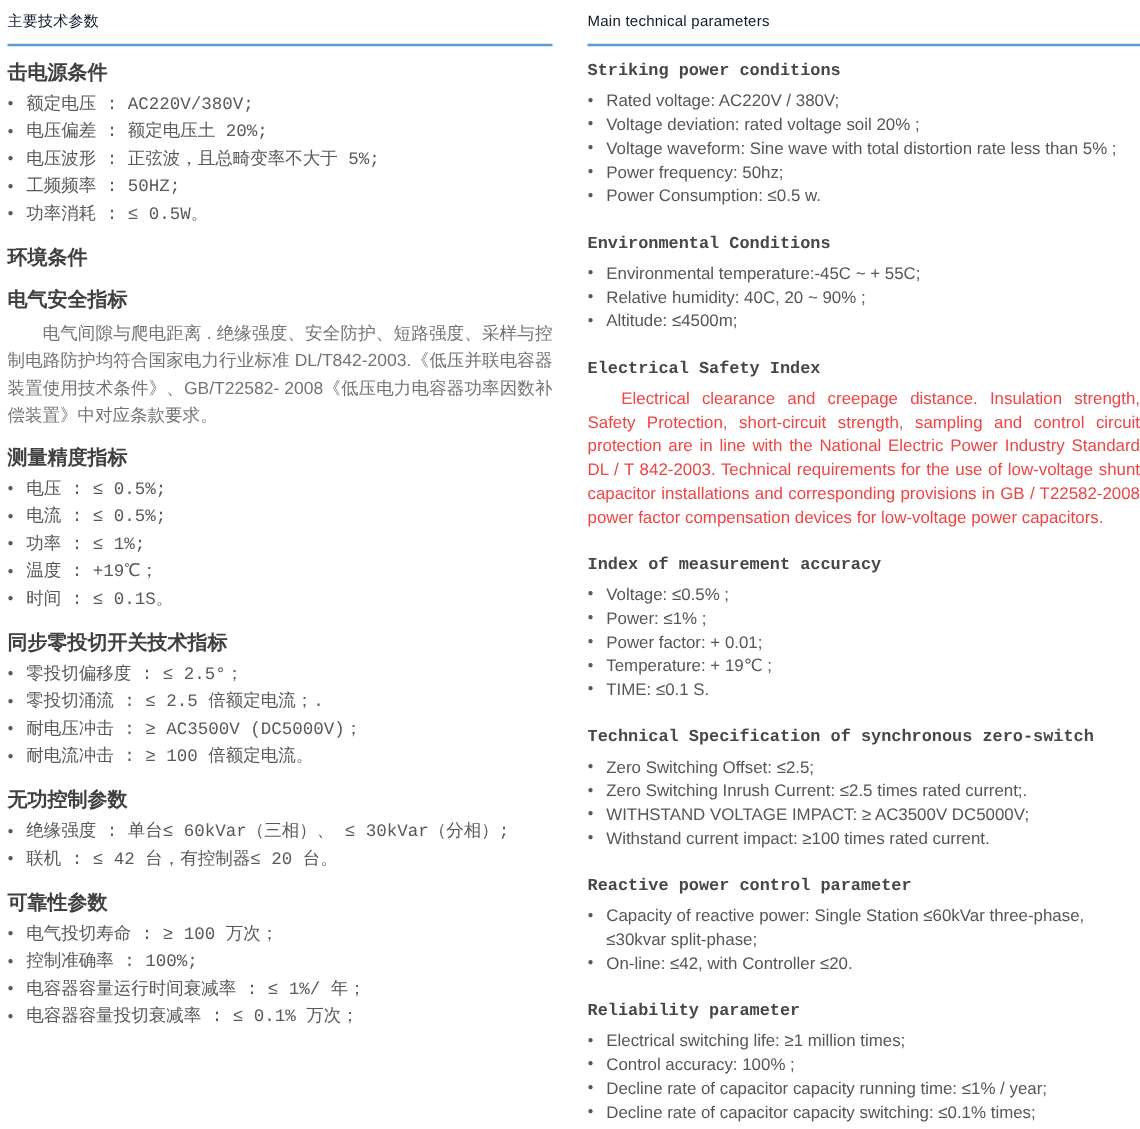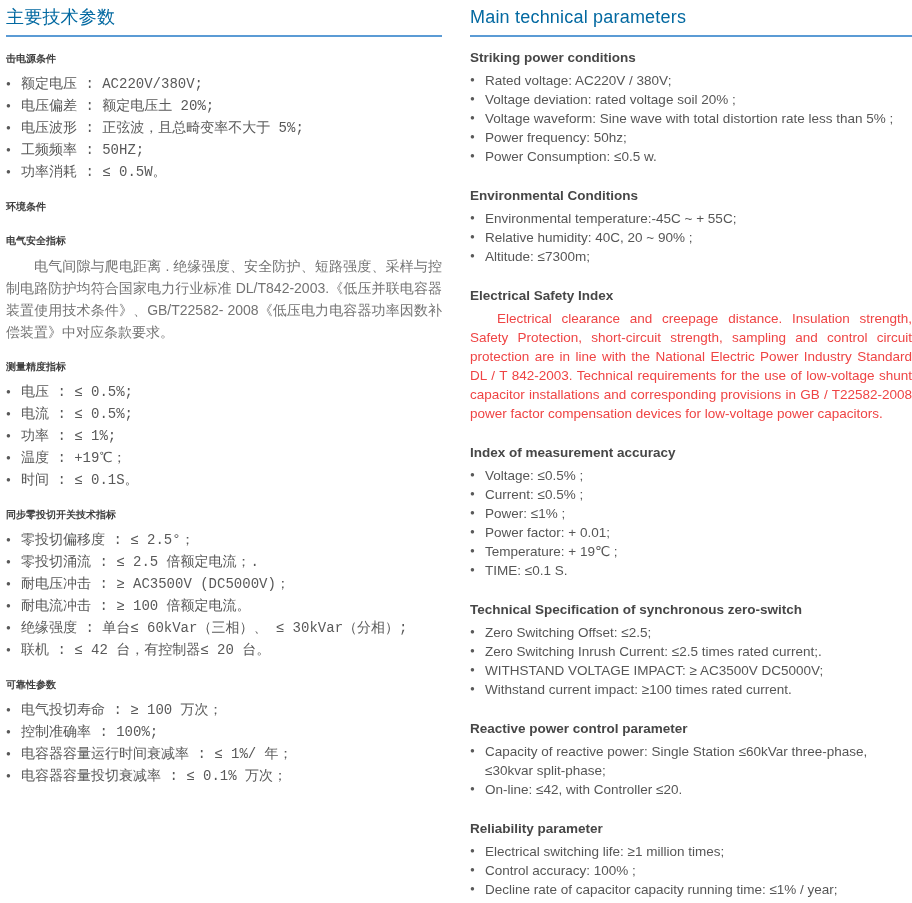--- a/index.html
+++ b/index.html
@@ -1,31 +1,31 @@
 <!DOCTYPE html>
 <html><head>
 <meta charset="utf-8">
 <style>
   * { box-sizing: border-box; margin: 0; padding: 0; }
   html, body { width: 912px; height: 903px; background: #ffffff; overflow: hidden; }
   body { font-family: "Liberation Sans", "DejaVu Sans", sans-serif; }
   .page { display: grid; grid-template-columns: 436px 442px; column-gap: 28px; padding: 6px 0 0 6px; width: 912px; }
 
-  .col-title { font-size: 18px; line-height: 22px; color: #0369a1; font-weight: 400; letter-spacing: 0.2px; }
+  .col-title { font-size: 12px; line-height: 22px; color: #0f172a; font-weight: 400; letter-spacing: 0.2px; }
   .title-block { border-bottom: 2px solid #5b9bd5; padding-bottom: 7px; }
 
   
   .col.left { font-size: 14px; color: #595959; }
-  .col.left h3 { font-size: 10px; font-weight: 700; color: #404040; margin: 14px 0 4px; line-height: 20px; }
+  .col.left h3 { font-size: 16px; font-weight: 700; color: #404040; margin: 14px 0 4px; line-height: 20px; }
   .col.left li { line-height: 22px; font-family: Liberation Mono, monospace; }
   .col.left .para { line-height: 22px; text-align: justify; text-indent: 2em; color: #737373; }
 
   
   .col.right { font-size: 13.5px; color: #565656; }
-  .col.right h3 { font-size: 13.5px; font-weight: 700; color: #474747; margin: 21px 0 4px; line-height: 18px; }
+  .col.right h3 { font-size: 13.5px; font-weight: 700; color: #474747; margin: 21px 0 4px; line-height: 18px; font-family: Liberation Mono, monospace; }
   .col.right li { line-height: 19px; }
   .col.right .para { line-height: 19px; text-align: justify; text-indent: 2em; color: #ef4444; }
 
   .col h3.first { margin-top: 12px; }
 
   ul { list-style: none; }
   li { position: relative; padding-left: 15px; }
   li::before { content: "●"; position: absolute; left: 0; top: 0; font-size: 8px; color: #595959; }
   .col.right li::before { top: -1px; }
 </style>
@@ -63,20 +63,21 @@
     </ul>
 
     <h3>同步零投切开关技术指标</h3>
     <ul>
       <li>零投切偏移度 : ≤ 2.5°；</li>
       <li>零投切涌流 : ≤ 2.5 倍额定电流；.</li>
       <li>耐电压冲击 : ≥ AC3500V (DC5000V)；</li>
       <li>耐电流冲击 : ≥ 100 倍额定电流。</li>
     </ul>
 
+    <h3>无功控制参数</h3>
     <ul>
       <li>绝缘强度 : 单台≤ 60kVar（三相）、 ≤ 30kVar（分相）;</li>
       <li>联机 : ≤ 42 台，有控制器≤ 20 台。</li>
     </ul>
 
     <h3>可靠性参数</h3>
     <ul>
       <li>电气投切寿命 : ≥ 100 万次；</li>
       <li>控制准确率 : 100%;</li>
       <li>电容器容量运行时间衰减率 : ≤ 1%/ 年；</li>
@@ -96,30 +97,29 @@
       <li>Voltage deviation: rated voltage soil 20% ;</li>
       <li>Voltage waveform: Sine wave with total distortion rate less than 5% ;</li>
       <li>Power frequency: 50hz;</li>
       <li>Power Consumption: ≤0.5 w.</li>
     </ul>
 
     <h3>Environmental Conditions</h3>
     <ul>
       <li>Environmental temperature:-45C ~ + 55C;</li>
       <li>Relative humidity: 40C, 20 ~ 90% ;</li>
-      <li>Altitude: ≤7300m;</li>
+      <li>Altitude: ≤4500m;</li>
     </ul>
 
     <h3>Electrical Safety Index</h3>
     <p class="para">Electrical clearance and creepage distance. Insulation strength, Safety Protection, short-circuit strength, sampling and control circuit protection are in line with the National Electric Power Industry Standard DL / T 842-2003. Technical requirements for the use of low-voltage shunt capacitor installations and corresponding provisions in GB / T22582-2008 power factor compensation devices for low-voltage power capacitors.</p>
 
     <h3>Index of measurement accuracy</h3>
     <ul>
       <li>Voltage: ≤0.5% ;</li>
-      <li>Current: ≤0.5% ;</li>
       <li>Power: ≤1% ;</li>
       <li>Power factor: + 0.01;</li>
       <li>Temperature: + 19℃ ;</li>
       <li>TIME: ≤0.1 S.</li>
     </ul>
 
     <h3>Technical Specification of synchronous zero-switch</h3>
     <ul>
       <li>Zero Switching Offset: ≤2.5;</li>
       <li>Zero Switching Inrush Current: ≤2.5 times rated current;.</li>

